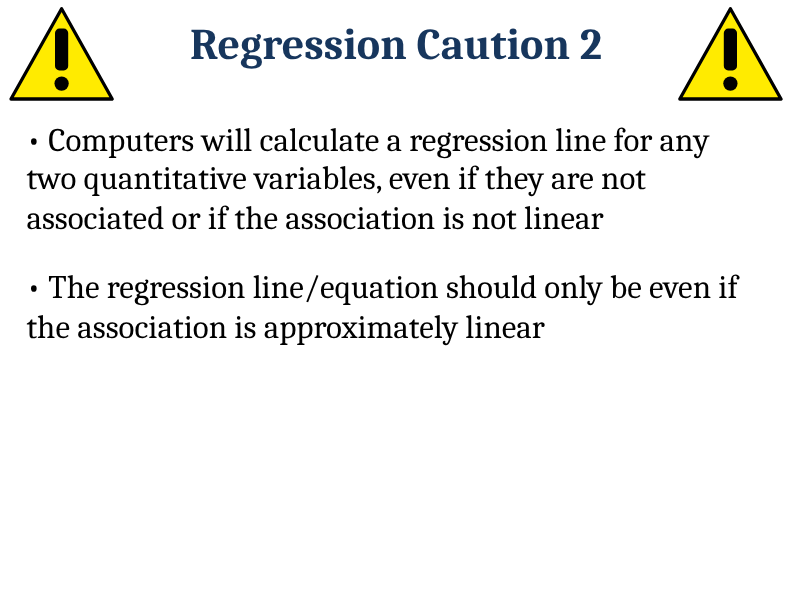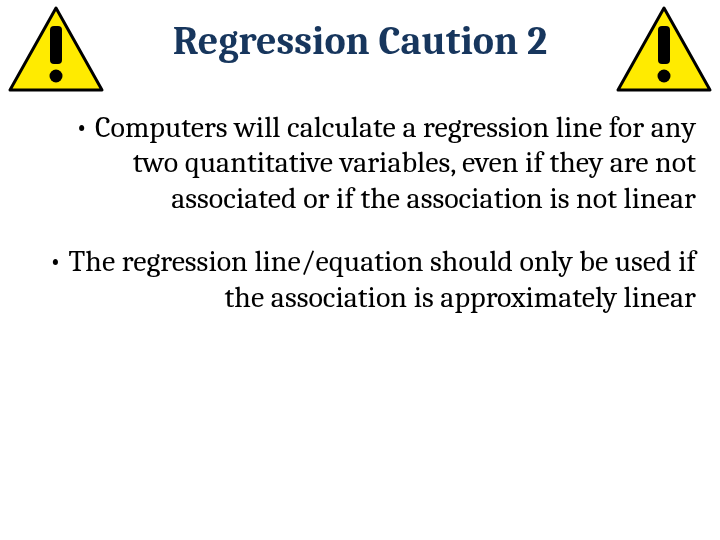--- a/index.html
+++ b/index.html
@@ -30,21 +30,20 @@
   .warn-right { right: 6px; }
   .title {
     font-size: 40px;
     font-weight: 700;
     color: #17365D;
     margin-top: 8px;
     text-align: center;
   }
   .content {
     padding: 0 24px;
-    text-align: right;
   }
   .bullet {
     font-size: 30px;
     line-height: 1.18;
     margin-bottom: 28px;
     color: #000;
   }
   .bullet:last-child { margin-bottom: 0; }
 </style>
 </head>
@@ -63,14 +62,14 @@
     <svg viewBox="0 0 100 90" width="100" height="90">
       <polygon points="50,4 96,86 4,86" fill="#FFEB00" stroke="#000" stroke-width="3" stroke-linejoin="round"></polygon>
       <rect x="44" y="22" width="12" height="38" rx="4" fill="#000"></rect>
       <circle cx="50" cy="72" r="6.5" fill="#000"></circle>
     </svg>
   </div>
 </div>
 
 <div class="content">
   <p class="bullet">• Computers will calculate a regression line for any two quantitative variables, even if they are not associated or if the association is not linear</p>
-  <p class="bullet">• The regression line/equation should only be used if the association is approximately linear</p>
+  <p class="bullet">• The regression line/equation should only be even if the association is approximately linear</p>
 </div>
 
 </body></html>

